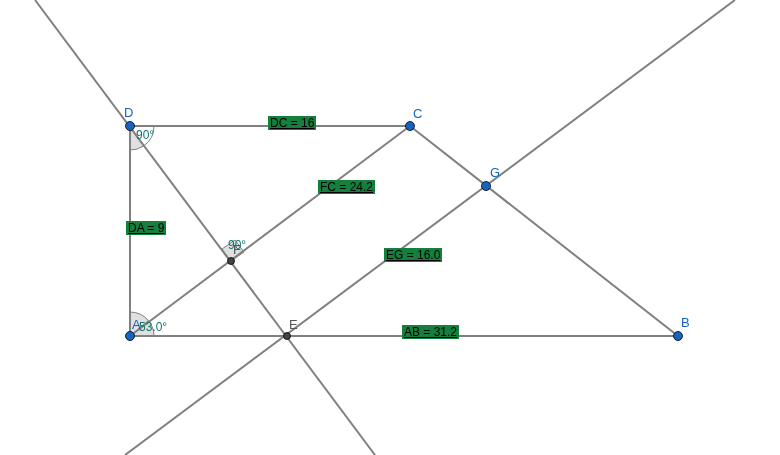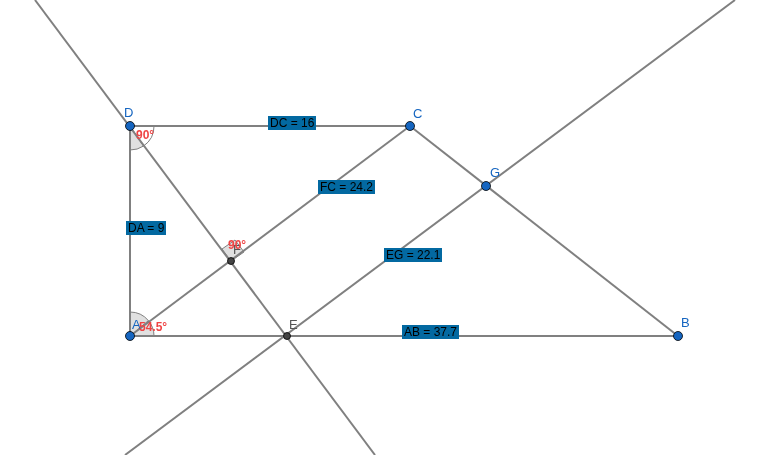--- a/index.html
+++ b/index.html
@@ -1,21 +1,21 @@
 <!DOCTYPE html>
 <html><head>
 <meta charset="utf-8">
 <style>
   html, body { margin: 0; padding: 0; background: #ffffff; }
   body { width: 780px; height: 455px; overflow: hidden; position: relative; font-family: "Liberation Sans", "DejaVu Sans", sans-serif; }
   #canvas { position: absolute; left: 0; top: 0; width: 780px; height: 455px; }
   .lbl { position: absolute; font-size: 12px; line-height: 14px; white-space: nowrap; }
-  .seg-lbl { color: #000000; background: #0369a1; padding: 0 2px; }
+  .seg-lbl { color: #000000; background: #15803d; padding: 0 2px; text-decoration: underline; }
   .pt-lbl { color: #1565c0; font-size: 13px; }
-  .ang-lbl { color: #ef4444; font-size: 12px; font-weight: bold; }
+  .ang-lbl { color: #0f766e; font-size: 12px; }
 </style>
 </head>
 <body>
 
 <svg id="canvas" width="780" height="455" viewBox="0 0 780 455" xmlns="http://www.w3.org/2000/svg">
 
   <path d="M130,126 L130,150 A24,24 0 0 0 143.6,146 Z" fill="#e0e0e0" stroke="#808080" stroke-width="1"></path>
   <path d="M130,126 L154,126 A24,24 0 0 1 143.6,146 Z" fill="none" stroke="#808080" stroke-width="1"></path>
   <path d="M130,336 L154,336 A24,24 0 0 0 148.4,320.6 L130,336 Z" fill="#e0e0e0" stroke="#808080" stroke-width="1"></path>
   <path d="M130,336 L130,312 A24,24 0 0 1 148.4,320.6 Z" fill="#e0e0e0" stroke="#808080" stroke-width="1"></path>
@@ -42,19 +42,19 @@
 <span class="lbl pt-lbl" style="left:124px;top:106px;">D</span>
 <span class="lbl pt-lbl" style="left:413px;top:107px;">C</span>
 <span class="lbl pt-lbl" style="left:132px;top:318px;">A</span>
 <span class="lbl pt-lbl" style="left:681px;top:316px;">B</span>
 <span class="lbl pt-lbl" style="left:490px;top:166px;">G</span>
 <span class="lbl" style="left:289px;top:318px;color:#555;font-size:13px;">E</span>
 <span class="lbl" style="left:233px;top:243px;color:#555;font-size:13px;">F</span>
 
 <span class="lbl ang-lbl" style="left:136px;top:128px;">90°</span>
 <span class="lbl ang-lbl" style="left:228px;top:238px;">90°</span>
-<span class="lbl ang-lbl" style="left:139px;top:320px;">54.5°</span>
+<span class="lbl ang-lbl" style="left:139px;top:320px;">53.0°</span>
 
 <span class="lbl seg-lbl" style="left:268px;top:116px;">DC = 16</span>
 <span class="lbl seg-lbl" style="left:126px;top:221px;">DA = 9</span>
 <span class="lbl seg-lbl" style="left:318px;top:180px;">FC = 24.2</span>
-<span class="lbl seg-lbl" style="left:384px;top:248px;">EG = 22.1</span>
-<span class="lbl seg-lbl" style="left:402px;top:325px;">AB = 37.7</span>
+<span class="lbl seg-lbl" style="left:384px;top:248px;">EG = 16.0</span>
+<span class="lbl seg-lbl" style="left:402px;top:325px;">AB = 31.2</span>
 
 </body></html>

